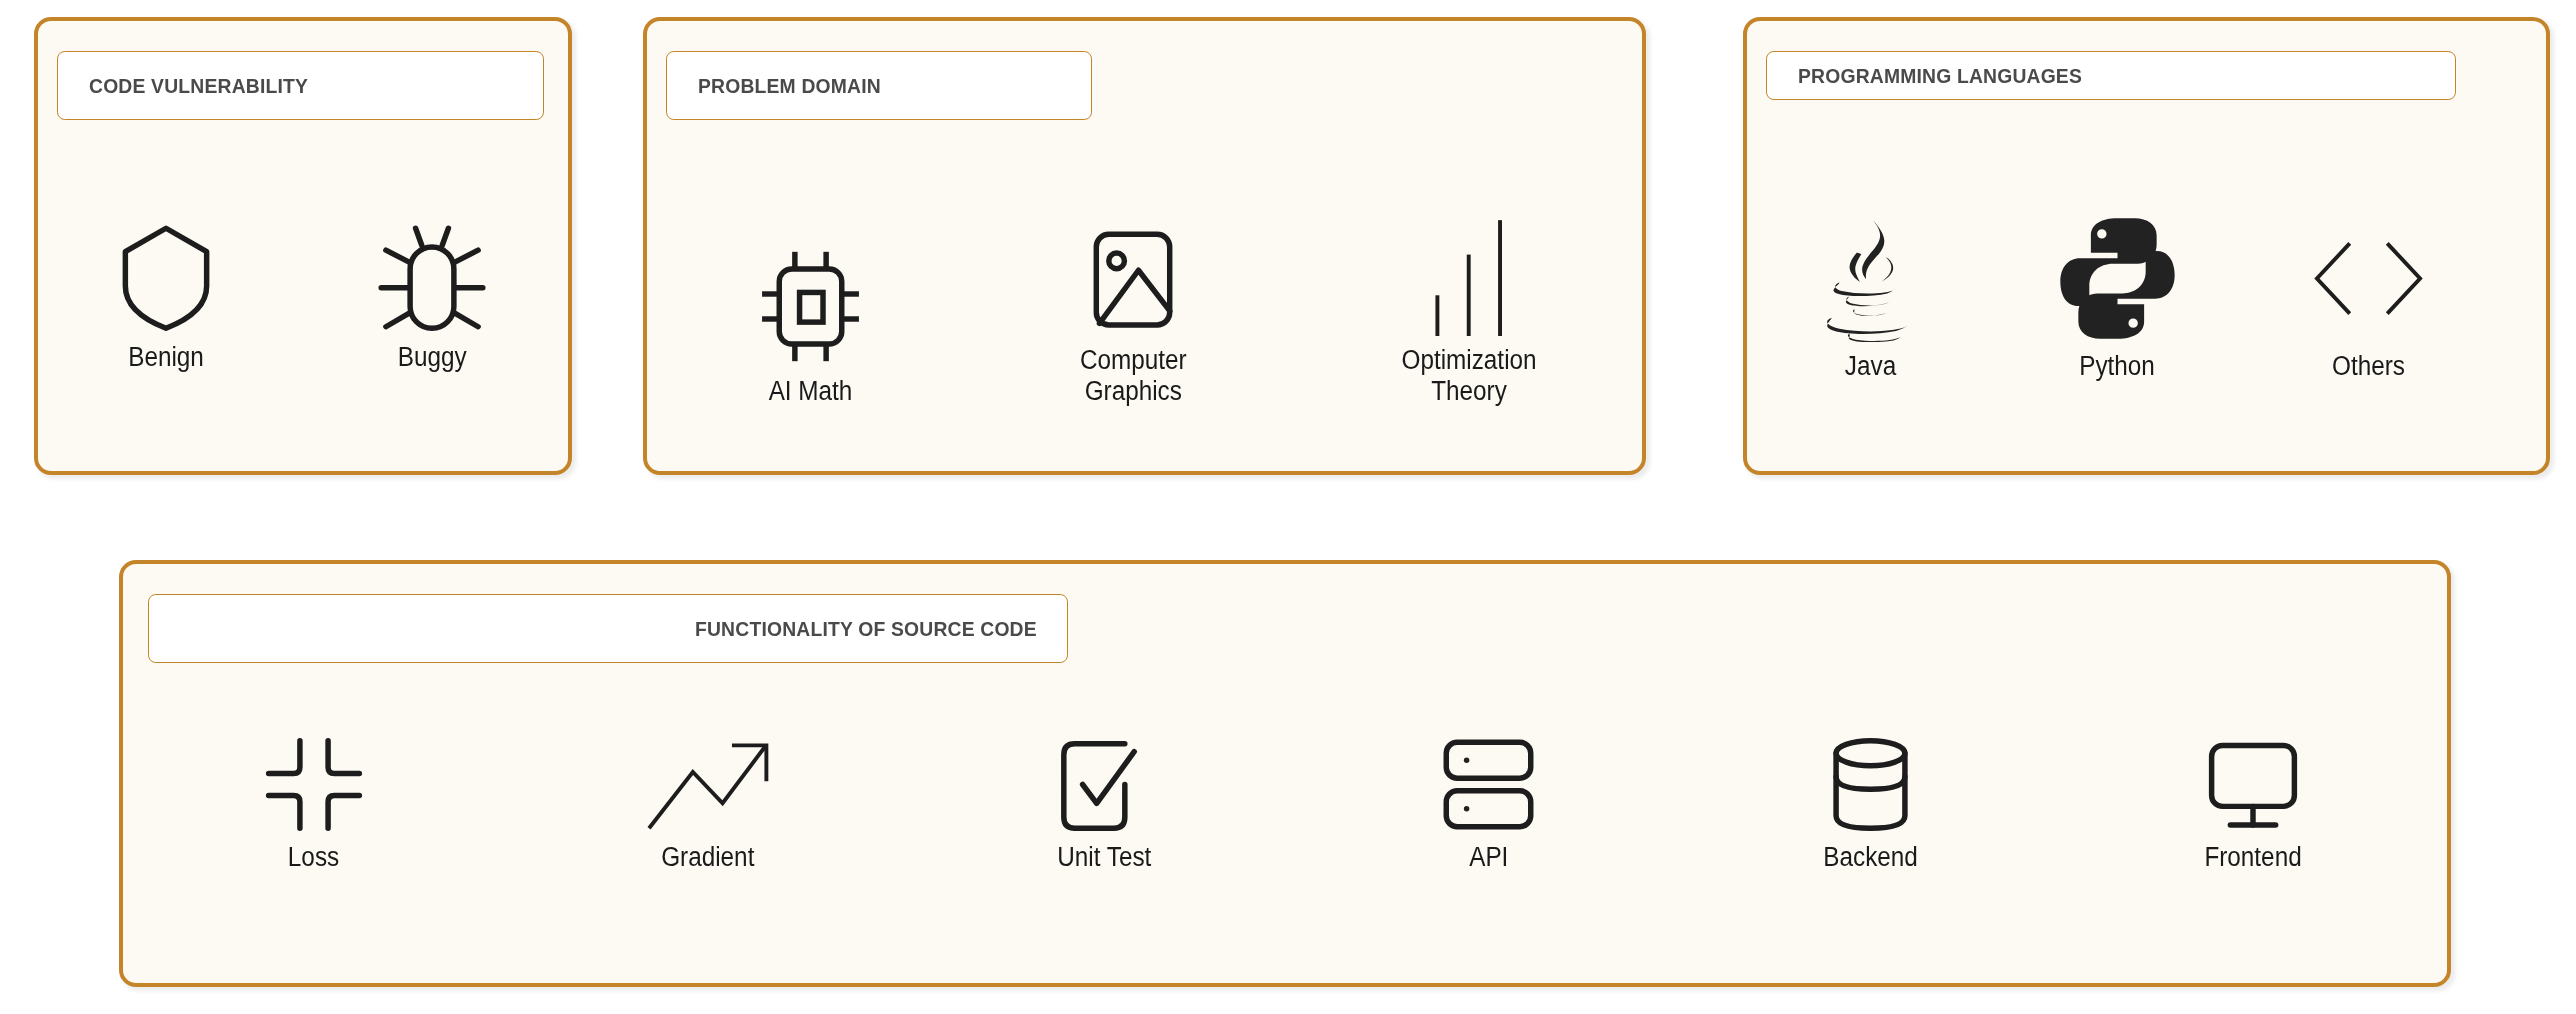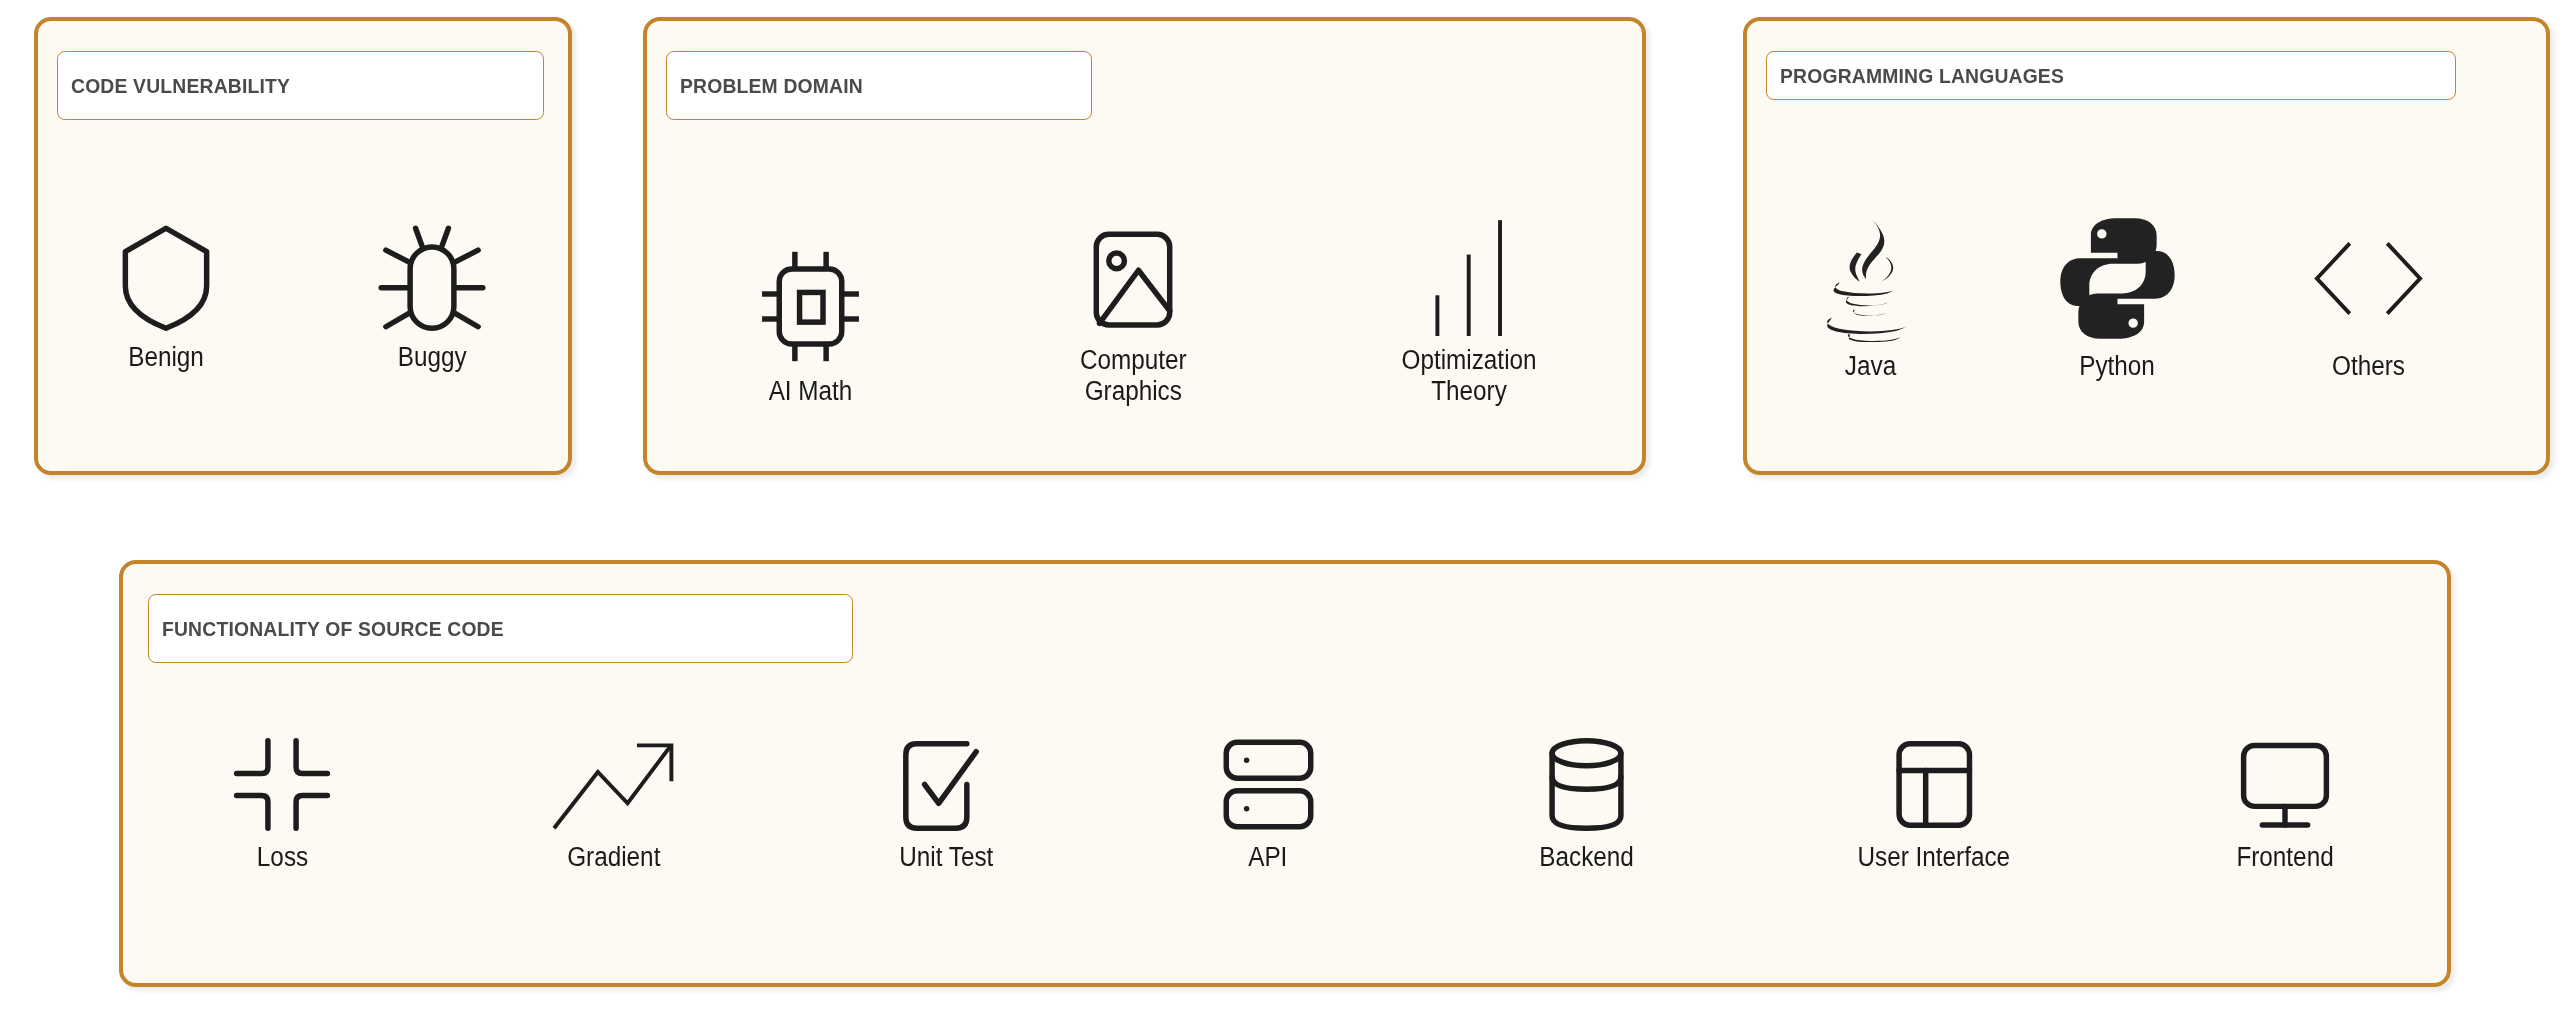--- a/index.html
+++ b/index.html
@@ -26,21 +26,21 @@
   }
 
   .panel-label {
     position: absolute;
     background: #ffffff;
     border: 1.6px solid #c4852a;
     border-radius: 7.8px;
     box-sizing: border-box;
     display: flex;
     align-items: center;
-    padding-left: 13px;
+    padding-left: 31px;
   }
   .panel-label-text {
     font-family: "Liberation Sans", sans-serif;
     font-weight: bold;
     font-size: 21px;
     letter-spacing: 0.2px;
     color: #4a4a4a;
     white-space: nowrap;
     transform: scaleX(0.92);
     transform-origin: left center;
@@ -236,21 +236,21 @@
           <path class="stroke-thin" d="M104 36 L146 81 L104 126"></path>
         </svg>
       </div>
       <div class="item-label">Others</div>
     </div>
   </div>
 </div>
 
 <div class="panel" style="left:119px; top:560px; width:2332px; height:427px;">
 
-  <div class="panel-label" style="left:25px; top:30px; width:705px; height:69px;">
+  <div class="panel-label" style="left:25px; top:30px; width:920px; height:69px;justify-content:flex-end;">
     <span class="panel-label-text">FUNCTIONALITY OF SOURCE CODE</span>
   </div>
 
   <div class="items" style="left:0; top:172px; width:2323px; justify-content:space-around;">
 
     <div class="item">
       <div class="item-icon">
         <svg width="110" height="97" viewBox="0 0 140 124">
           <path class="stroke" d="M52 6 L52 40 Q52 48 44 48 L12 48"></path>
           <path class="stroke" d="M88 6 L88 40 Q88 48 96 48 L128 48"></path>
@@ -297,30 +297,20 @@
       <div class="item-icon">
         <svg width="107" height="97" viewBox="0 0 136 124">
           <path class="stroke" d="M24 22 L24 102 Q24 118 68 118 Q112 118 112 102 L112 22"></path>
           <ellipse class="stroke" cx="68" cy="22" rx="44" ry="16"></ellipse>
           <path class="stroke" d="M24 52 Q24 68 68 68 Q112 68 112 52"></path>
         </svg>
       </div>
       <div class="item-label">Backend</div>
     </div>
 
-    <div class="item">
-      <div class="item-icon">
-        <svg width="97" height="97" viewBox="0 0 124 124">
-          <rect class="stroke" x="18" y="10" width="90" height="104" rx="14"></rect>
-          <path class="stroke" d="M18 44 L108 44"></path>
-          <path class="stroke" d="M52 44 L52 114"></path>
-        </svg>
-      </div>
-      <div class="item-label">User Interface</div>
-    </div>
 
     <div class="item">
       <div class="item-icon">
         <svg width="114" height="97" viewBox="0 0 146 124">
           <rect class="stroke" x="20" y="12" width="106" height="78" rx="14"></rect>
           <path class="stroke" d="M73 90 L73 114"></path>
           <path class="stroke" d="M44 114 L102 114"></path>
         </svg>
       </div>
       <div class="item-label">Frontend</div>

